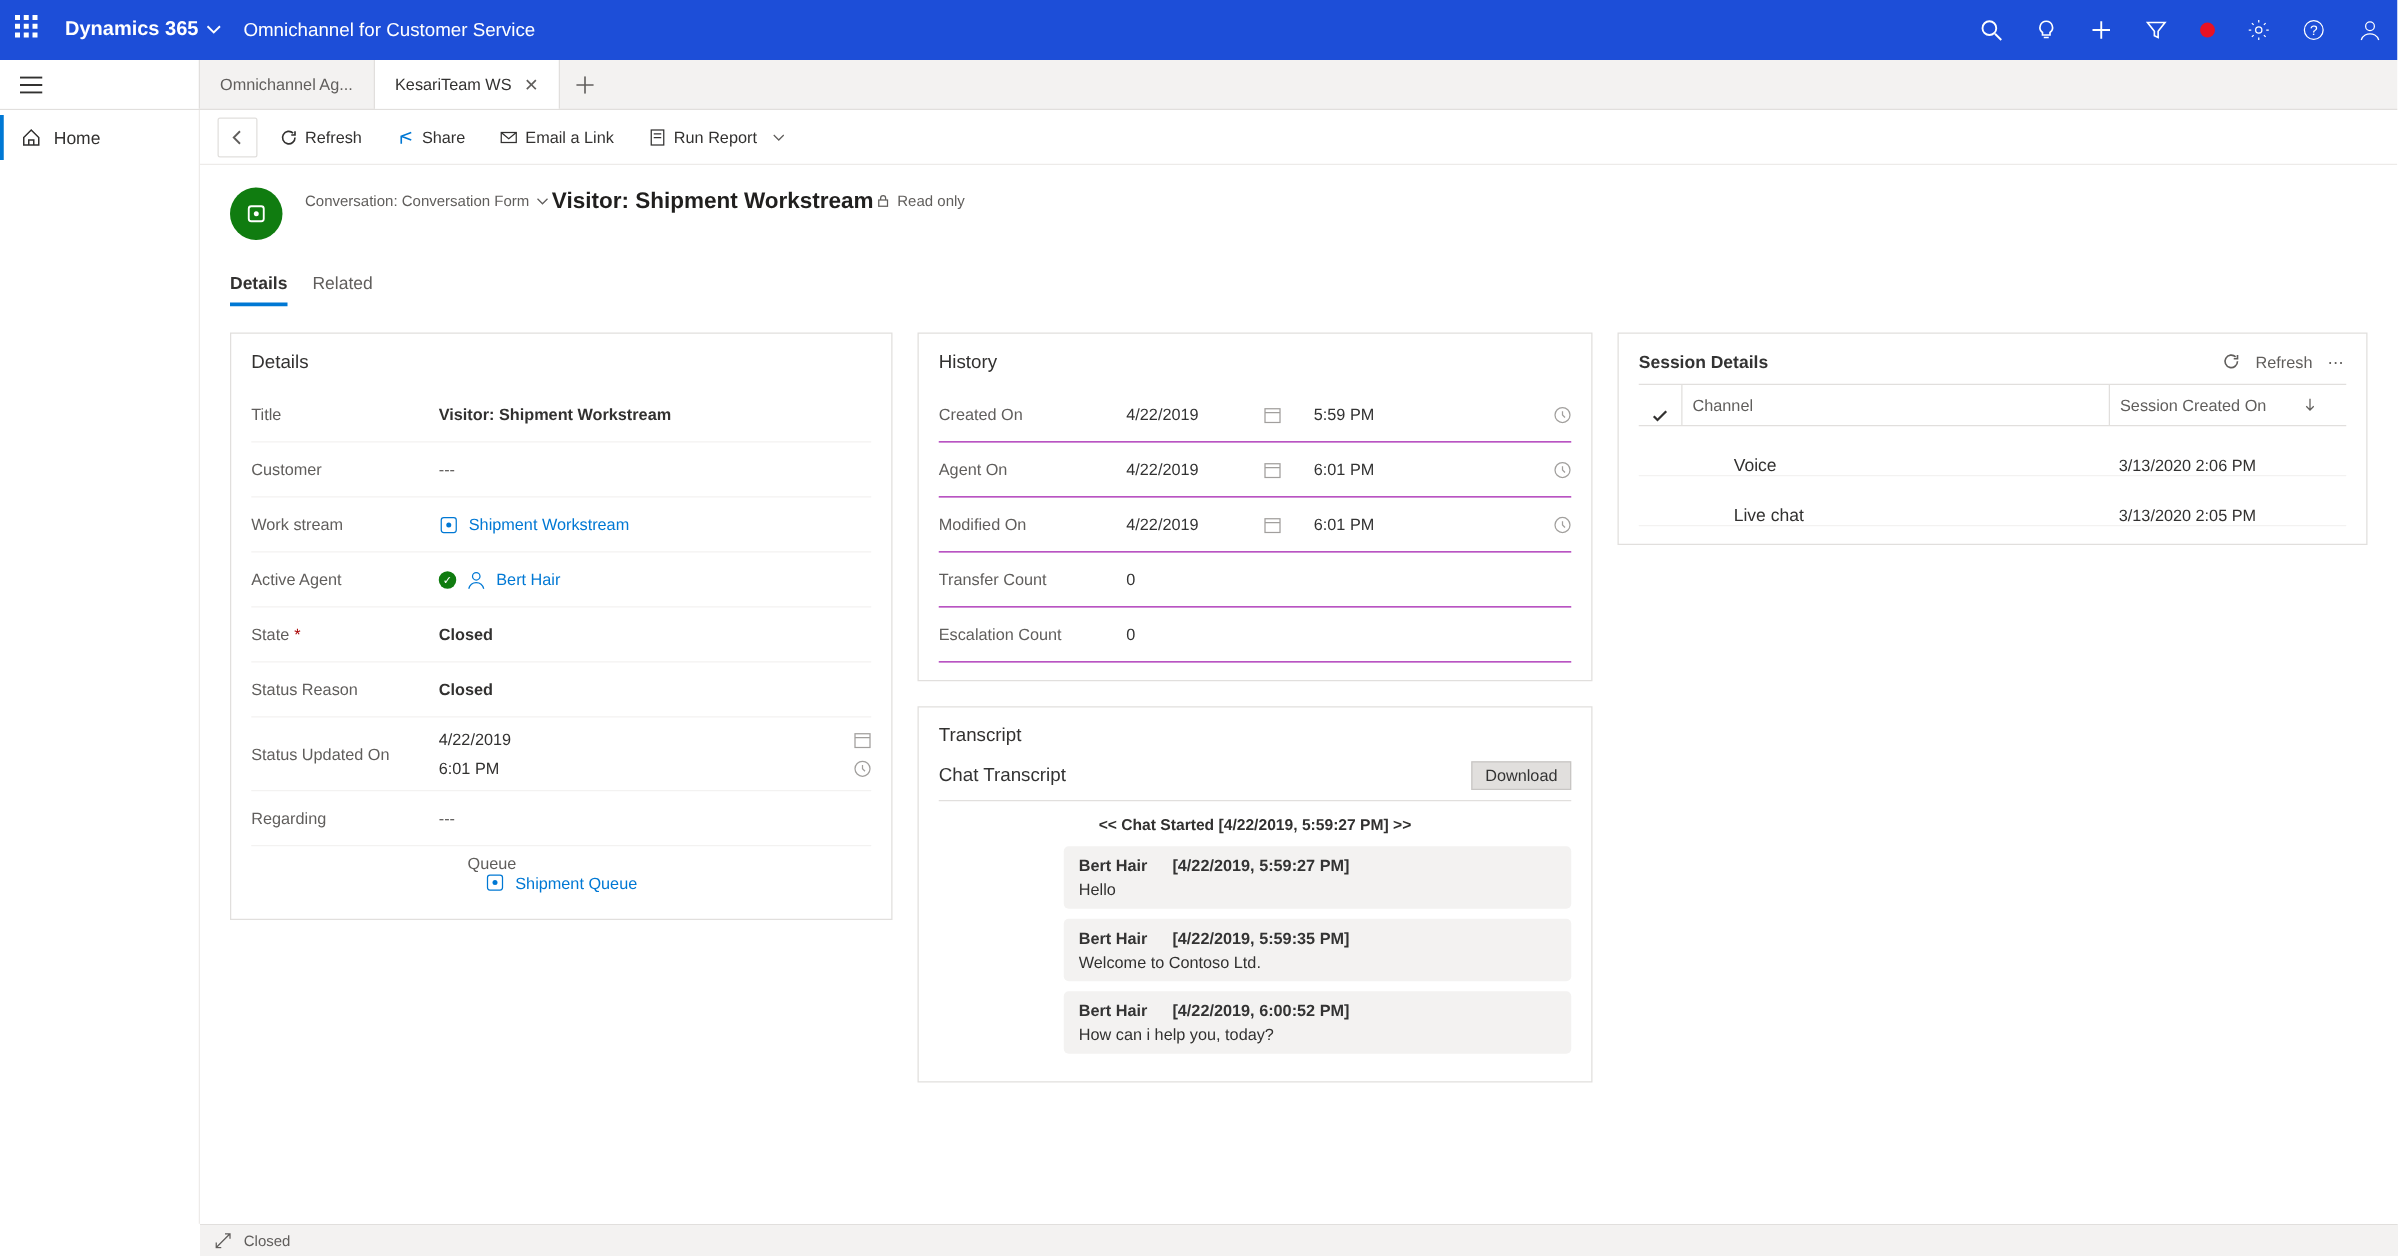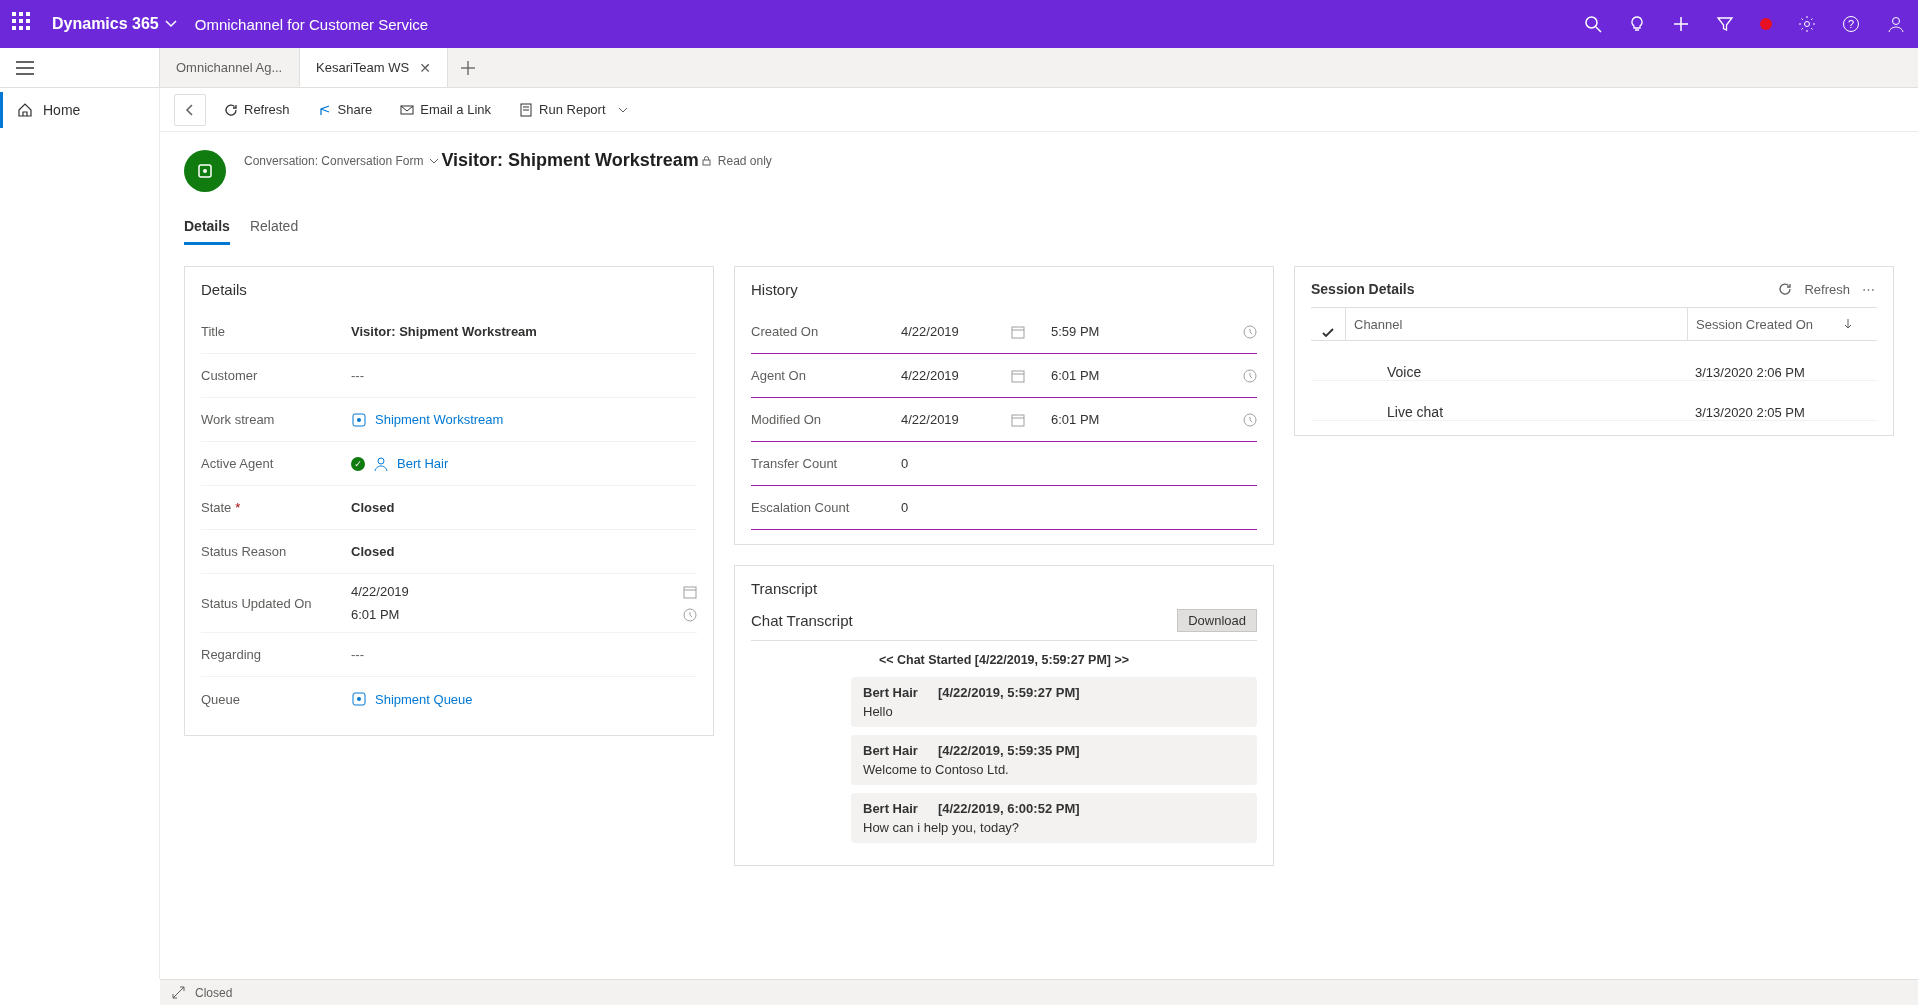--- a/index.html
+++ b/index.html
@@ -1,19 +1,19 @@
 <!DOCTYPE html>
 <html><head>
 <meta charset="utf-8">
 <style>
   * { box-sizing: border-box; margin: 0; padding: 0; font-family: "Segoe UI", Arial, sans-serif; }
   body { background: #fff; width: 1918px; height: 1005px; overflow: hidden; color: #333; }
 
   
-  .topnav { height: 48px; background: #6d28d9; color: #fff; display: flex; align-items: center; padding: 0 12px; }
+  .topnav { height: 48px; background: #1d4ed8; color: #fff; display: flex; align-items: center; padding: 0 12px; }
   .waffle { width: 24px; height: 24px; display: grid; grid-template-columns: repeat(3,4px); grid-template-rows: repeat(3,4px); gap: 3px; margin-right: 16px; cursor:pointer;}
   .waffle span { background:#fff; width:4px;height:4px;}
   .brand { font-size: 16px; font-weight:600; margin-right:6px;}
   .brand-caret { margin-right:18px; }
   .app-name { font-size: 15px; }
   .topnav-right { margin-left:auto; display:flex; gap:26px; align-items:center;}
   .topnav-right .ico { cursor:pointer; display:flex; align-items:center;}
   .rec-dot { width:12px;height:12px;border-radius:50%;background:#e81123; }
 
   
@@ -52,21 +52,21 @@
   
   .panels { display:flex; gap:20px; padding:20px 24px;}
   .col { display:flex; flex-direction:column; gap:20px;}
   .col.left { width:530px;}
   .col.mid { width:540px;}
   .col.right { flex:1;}
   .panel { border:1px solid #e1dfdd; background:#fff; padding:14px 16px;}
   .panel-title { font-size:15px; color:#323130; margin-bottom:12px;}
 
   .field { display:flex; align-items:center; border-bottom:1px solid #f3f2f1; min-height:44px; padding:6px 0;}
-  .field.noborder { border-bottom:none;}
+  .field.noborder { border-bottom:none;flex-direction:column;}
   .field .lbl { width:150px; font-size:13px; color:#605e5c;}
   .field .req { color:#a80000; margin-left:4px;}
   .field .val { font-size:13px; color:#323130; font-weight:600;}
   .field .val.link { color:#0078d4; font-weight:400; cursor:pointer; display:flex; align-items:center; gap:8px;}
   .field .val.plain { font-weight:400;}
   .field .val.muted { color:#605e5c; font-weight:400;}
   .field .trail { margin-left:auto; color:#a19f9d;}
 
   .twoline { display:flex; flex-direction:column; gap:8px;}
   .twoline-row { display:flex; align-items:center;}

